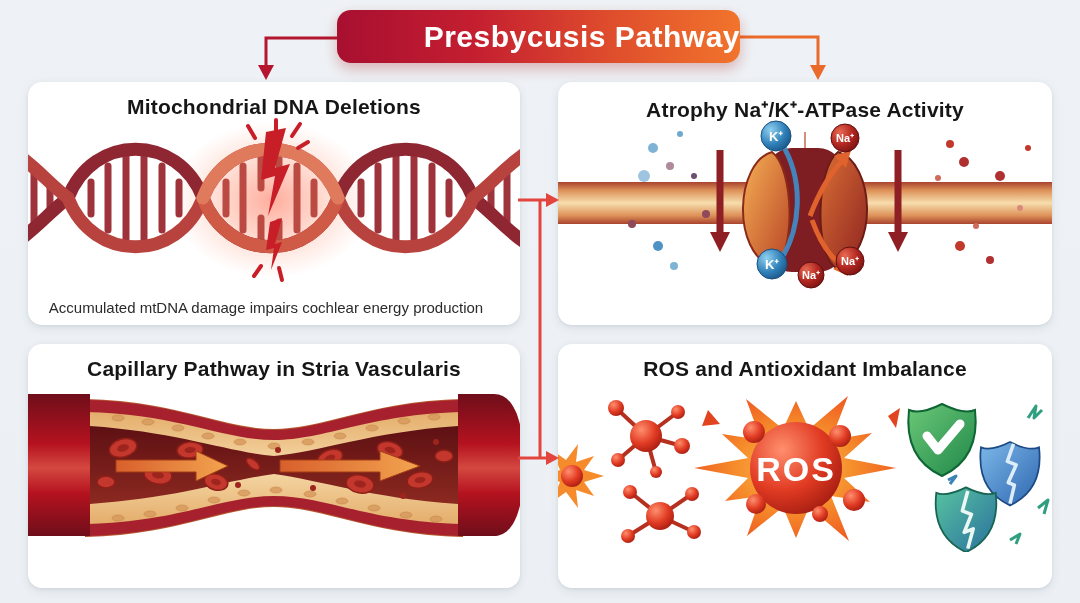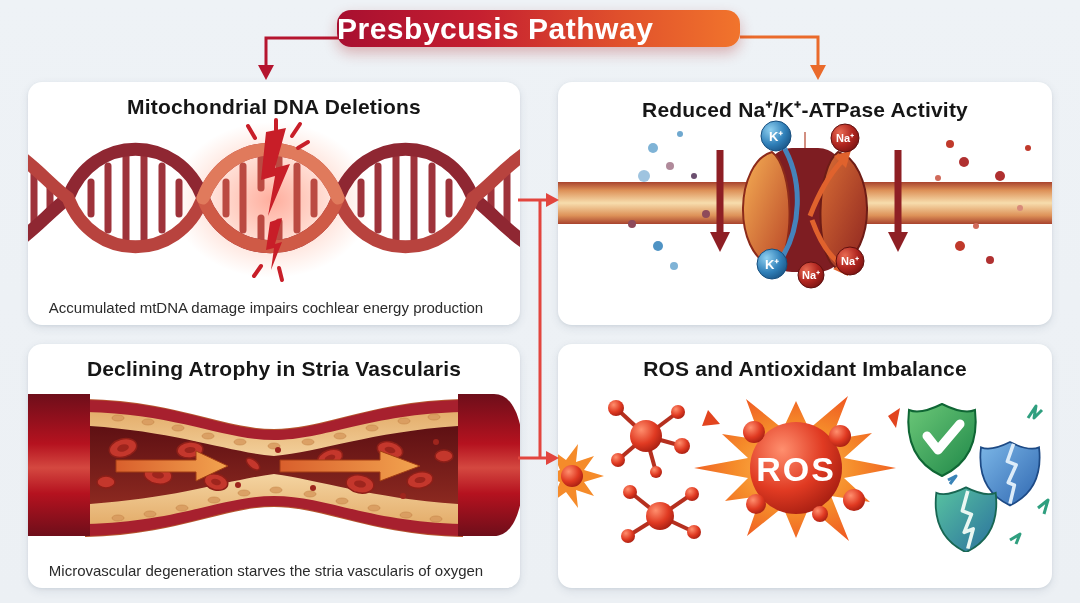--- a/index.html
+++ b/index.html
@@ -3,24 +3,24 @@
 <meta charset="utf-8">
 <style>
   html,body{margin:0;padding:0;background:#edf1f5;}
   *{box-sizing:border-box;}
   .stage{
     position:relative;width:1080px;height:603px;overflow:hidden;
     background:linear-gradient(180deg,#eef2f6 0%,#ecf0f4 100%);
     font-family:"Liberation Sans", sans-serif;
   }
   .banner{
-    position:absolute;left:337px;top:10px;width:403px;height:37px;
+    position:absolute;left:337px;top:10px;width:403px;height:53px;
     background:linear-gradient(90deg,#a80f30 0%,#c51f30 35%,#e0502c 70%,#f1742c 100%);
     border-radius:14px;color:#fff;font-size:30px;font-weight:bold;
-    display:flex;align-items:center;justify-content:flex-start;letter-spacing:.5px;
+    display:flex;align-items:center;justify-content:flex-end;letter-spacing:.5px;
     box-shadow:0 6px 14px rgba(170,30,30,.30);
   }
   .panel{
     position:absolute;background:#ffffff;border-radius:14px;
     box-shadow:0 3px 10px rgba(40,60,90,.10), 0 1px 3px rgba(40,60,90,.08);
     overflow:hidden;
   }
   .panel-tl{left:28px;top:82px;width:492px;height:243px;}
   .panel-tr{left:558px;top:82px;width:494px;height:243px;}
   .panel-bl{left:28px;top:344px;width:492px;height:244px;}
@@ -97,21 +97,21 @@
             <line x1="280" y1="24" x2="270" y2="30"></line>
           <line x1="226" y1="158" x2="233" y2="148"></line>
             <line x1="254" y1="162" x2="251" y2="150"></line>
         </g>
       </g>
     </svg>
     <p class="caption">Accumulated mtDNA damage impairs cochlear energy production</p>
   </section>
 
   <section class="panel panel-tr">
-    <h2>Reduced Na⁺/K⁺-ATPase Activity</h2>
+    <h2>Atrophy Na⁺/K⁺-ATPase Activity</h2>
     <svg class="illu" style="top:36px" width="494" height="172" viewBox="0 0 494 172">
       <defs>
         <linearGradient id="memb" x1="0" y1="0" x2="0" y2="1">
           <stop offset="0" stop-color="#a8432e"></stop>
             <stop offset=".2" stop-color="#dd9158"></stop>
           <stop offset=".5" stop-color="#f7ddad"></stop>
             <stop offset=".8" stop-color="#dd9158"></stop>
           <stop offset="1" stop-color="#a8432e"></stop>
         </linearGradient>
         <linearGradient id="lobeL" x1="0" y1="0" x2="1" y2="1">
@@ -185,21 +185,21 @@
         <text x="287" y="24" font-size="11">Na⁺</text>
         <circle cx="253" cy="157" r="13" fill="url(#gRed)" stroke="#5e0f0e" stroke-width="1"></circle>
         <text x="253" y="161" font-size="11">Na⁺</text>
         <circle cx="292" cy="143" r="14" fill="url(#gRed)" stroke="#5e0f0e" stroke-width="1"></circle>
         <text x="292" y="147" font-size="11">Na⁺</text>
       </g>
     </svg>
   </section>
 
   <section class="panel panel-bl">
-    <h2>Declining Atrophy in Stria Vascularis</h2>
+    <h2>Capillary Pathway in Stria Vascularis</h2>
     <svg class="illu" style="top:46px" width="492" height="156" viewBox="0 0 492 156">
       <defs>
         <linearGradient id="vesCap" x1="0" y1="0" x2="0" y2="1">
           <stop offset="0" stop-color="#6e0e1a"></stop>
             <stop offset=".35" stop-color="#b5121f"></stop>
           <stop offset=".52" stop-color="#d44840"></stop>
             <stop offset=".7" stop-color="#b5121f"></stop>
           <stop offset="1" stop-color="#6e0e1a"></stop>
         </linearGradient>
         <linearGradient id="vesWall" x1="0" y1="0" x2="0" y2="1">
@@ -282,21 +282,20 @@
       </g>
 
       <g fill="url(#flowArrow)" stroke="#a33d14" stroke-width="1">
         <polygon points="88,70 168,70 168,61 200,76 168,91 168,82 88,82"></polygon>
         <polygon points="252,70 352,70 352,61 392,76 352,91 352,82 252,82"></polygon>
       </g>
 
       <rect x="-4" y="4" width="66" height="142" fill="url(#vesCap)"></rect>
       <path d="M 430,4 L 466,4 C 486,4 496,32 496,75 C 496,118 486,146 466,146 L 430,146 Z" fill="url(#vesCap)"></path>
     </svg>
-    <p class="caption">Microvascular degeneration starves the stria vascularis of oxygen</p>
   </section>
 
   <section class="panel panel-br">
     <h2>ROS and Antioxidant Imbalance</h2>
     <svg class="illu" style="top:40px" width="494" height="168" viewBox="0 0 494 168">
       <defs>
         <radialGradient id="burst" cx="50%" cy="50%" r="55%">
           <stop offset="0" stop-color="#ffc257"></stop>
             <stop offset=".55" stop-color="#f58b2a"></stop>
             <stop offset="1" stop-color="#ef5822"></stop>

